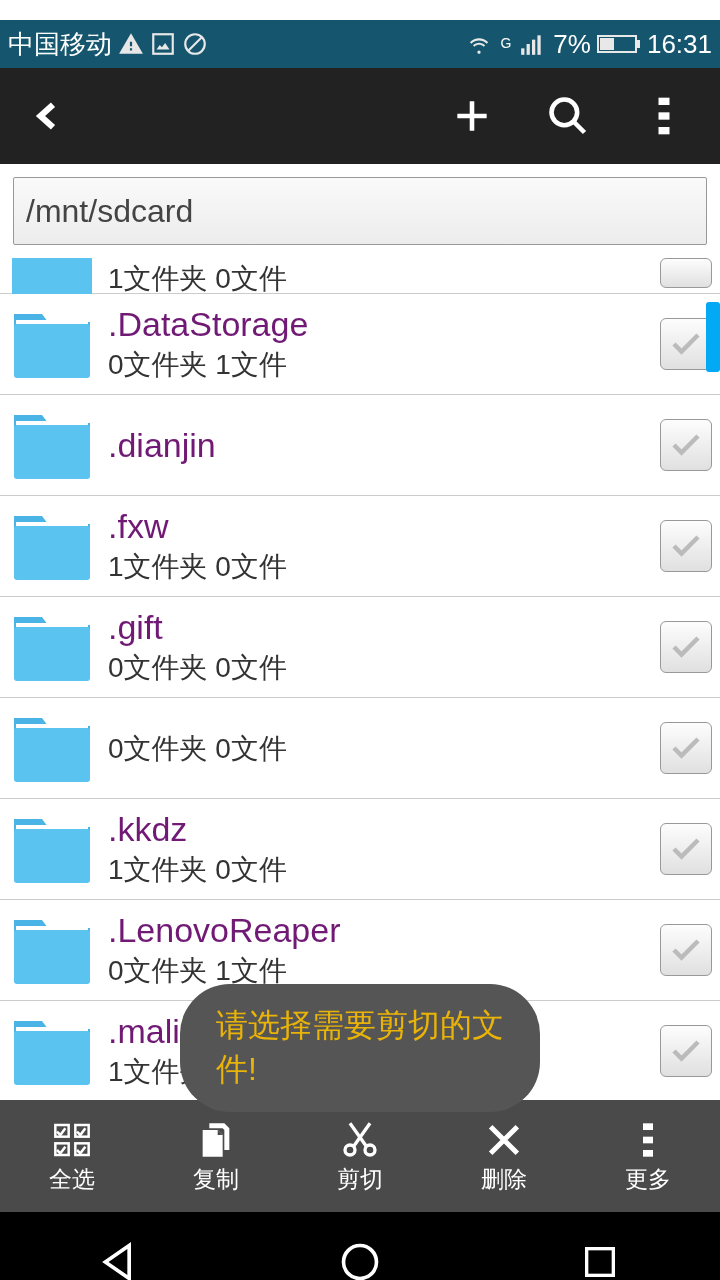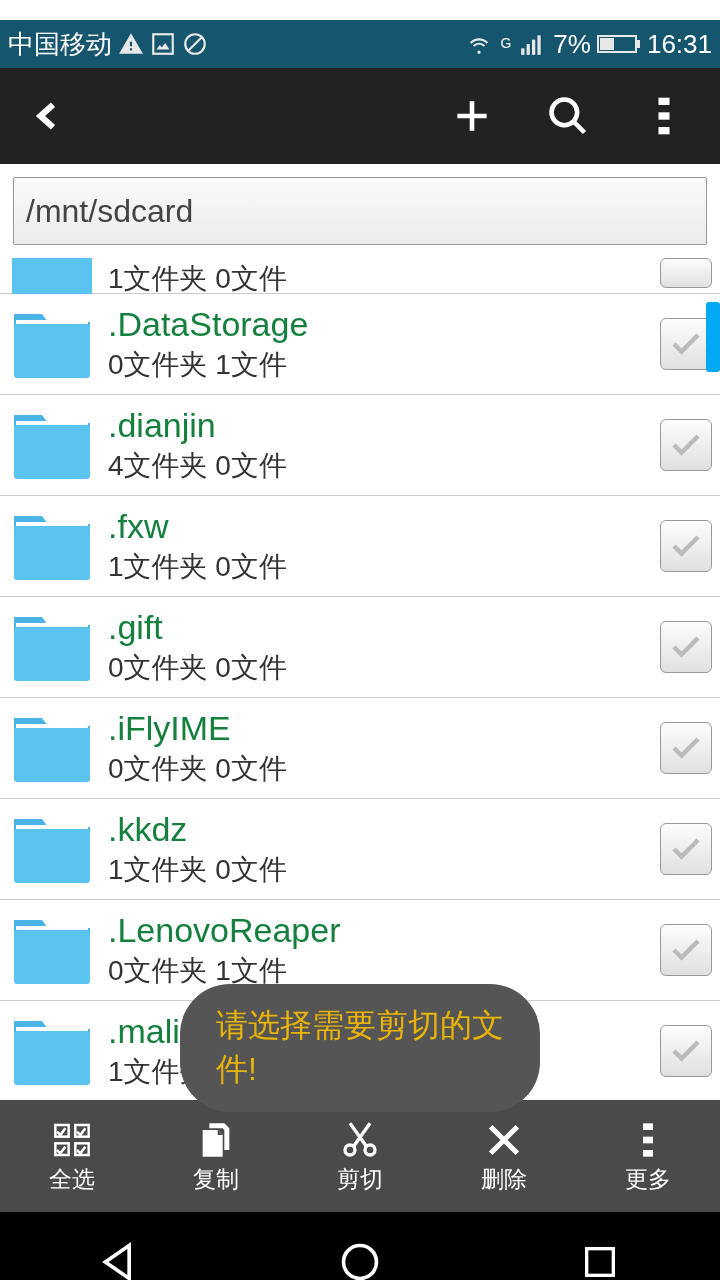--- a/index.html
+++ b/index.html
@@ -13,21 +13,21 @@
   .app-title { font-size: 36px; font-weight: bold; flex: 0 0 auto; }
   .app-spacer { flex: 1; }
   .app-action { width: 96px; height: 96px; display: flex; align-items: center; justify-content: center; }
   .path-bar { height: 68px; background: linear-gradient(#fafafa,#ececec); border: 1px solid #999; margin: 13px; border-radius: 2px; display: flex; align-items: center; padding: 0 12px; font-size: 32px; color: #444; }
   .list { height: 842px; overflow: hidden; position: relative; background: #fff; }
   .row { display: flex; align-items: center; height: 101px; border-bottom: 1px solid #ccc; padding: 0 8px; position: relative; }
   .row.partial { height: 36px; border-bottom: 1px solid #ccc; align-items: flex-start; padding-top: 0; }
   .hr-blue { border-bottom: 2px solid #1a73e8; }
   .folder-icon { width: 88px; height: 76px; margin-right: 12px; flex: 0 0 auto; }
   .row-text { flex: 1; display: flex; flex-direction: column; justify-content: center; }
-  .row-name { font-size: 34px; color: #15803d; }
+  .row-name { font-size: 34px; color: #701a75; }
   .row-sub { font-size: 28px; color: #333; margin-top: 2px; }
   .chk { width: 52px; height: 52px; background: linear-gradient(#fdfdfd,#e0e0e0); border: 1px solid #999; border-radius: 6px; display: flex; align-items: center; justify-content: center; margin-left: 8px; }
   .chk svg { width: 36px; height: 36px; }
   .scroll-thumb { position: absolute; right: 0; top: 44px; width: 14px; height: 70px; background: #03a9f4; border-radius: 3px; }
   .bottom-bar { height: 112px; background: #4a4a4a; display: flex; }
   .bottom-item { flex: 1; color: #fff; display: flex; flex-direction: column; align-items: center; justify-content: center; gap: 2px; font-size: 23px; }
   .bottom-item .ic { height: 44px; display: flex; align-items: center; }
   .nav-bar { height: 100px; background: #000; display: flex; align-items: center; justify-content: space-around; }
   .nav-btn { width: 120px; height: 80px; display: flex; align-items: center; justify-content: center; }
   .toast { position: absolute; left: 50%; transform: translateX(-50%); top: 984px; background: #555; color: #eab308; font-size: 32px; padding: 20px 36px; border-radius: 50px; }
@@ -148,21 +148,20 @@
         </div>
       </div>
       <div class="row">
     <div class="folder-icon"><svg width="88" height="76" viewBox="0 0 88 76">
   <path fill="#4ab4e6" d="M6 8h28l6 8h42v6H6z"></path>
   <rect x="6" y="18" width="76" height="54" rx="3" fill="#5bc3ef"></rect>
   <rect x="8" y="14" width="72" height="4" fill="#fff"></rect>
 </svg></div>
     <div class="row-text">
       <div class="row-name">.dianjin</div>
-      <div class="row-sub">4文件夹  0文件</div>
     </div>
     <div class="chk">
           <svg width="36" height="36" viewBox="0 0 24 24">
             <path fill="none" stroke="#bbb" stroke-width="3" d="M4 12l5 5L20 6"></path>
           </svg>
         </div>
       </div>
       <div class="row">
     <div class="folder-icon"><svg width="88" height="76" viewBox="0 0 88 76">
   <path fill="#4ab4e6" d="M6 8h28l6 8h42v6H6z"></path>
@@ -195,21 +194,20 @@
           </svg>
         </div>
       </div>
       <div class="row">
     <div class="folder-icon"><svg width="88" height="76" viewBox="0 0 88 76">
   <path fill="#4ab4e6" d="M6 8h28l6 8h42v6H6z"></path>
   <rect x="6" y="18" width="76" height="54" rx="3" fill="#5bc3ef"></rect>
   <rect x="8" y="14" width="72" height="4" fill="#fff"></rect>
 </svg></div>
     <div class="row-text">
-      <div class="row-name">.iFlyIME</div>
       <div class="row-sub">0文件夹  0文件</div>
     </div>
     <div class="chk">
           <svg width="36" height="36" viewBox="0 0 24 24">
             <path fill="none" stroke="#bbb" stroke-width="3" d="M4 12l5 5L20 6"></path>
           </svg>
         </div>
       </div>
       <div class="row">
     <div class="folder-icon"><svg width="88" height="76" viewBox="0 0 88 76">

